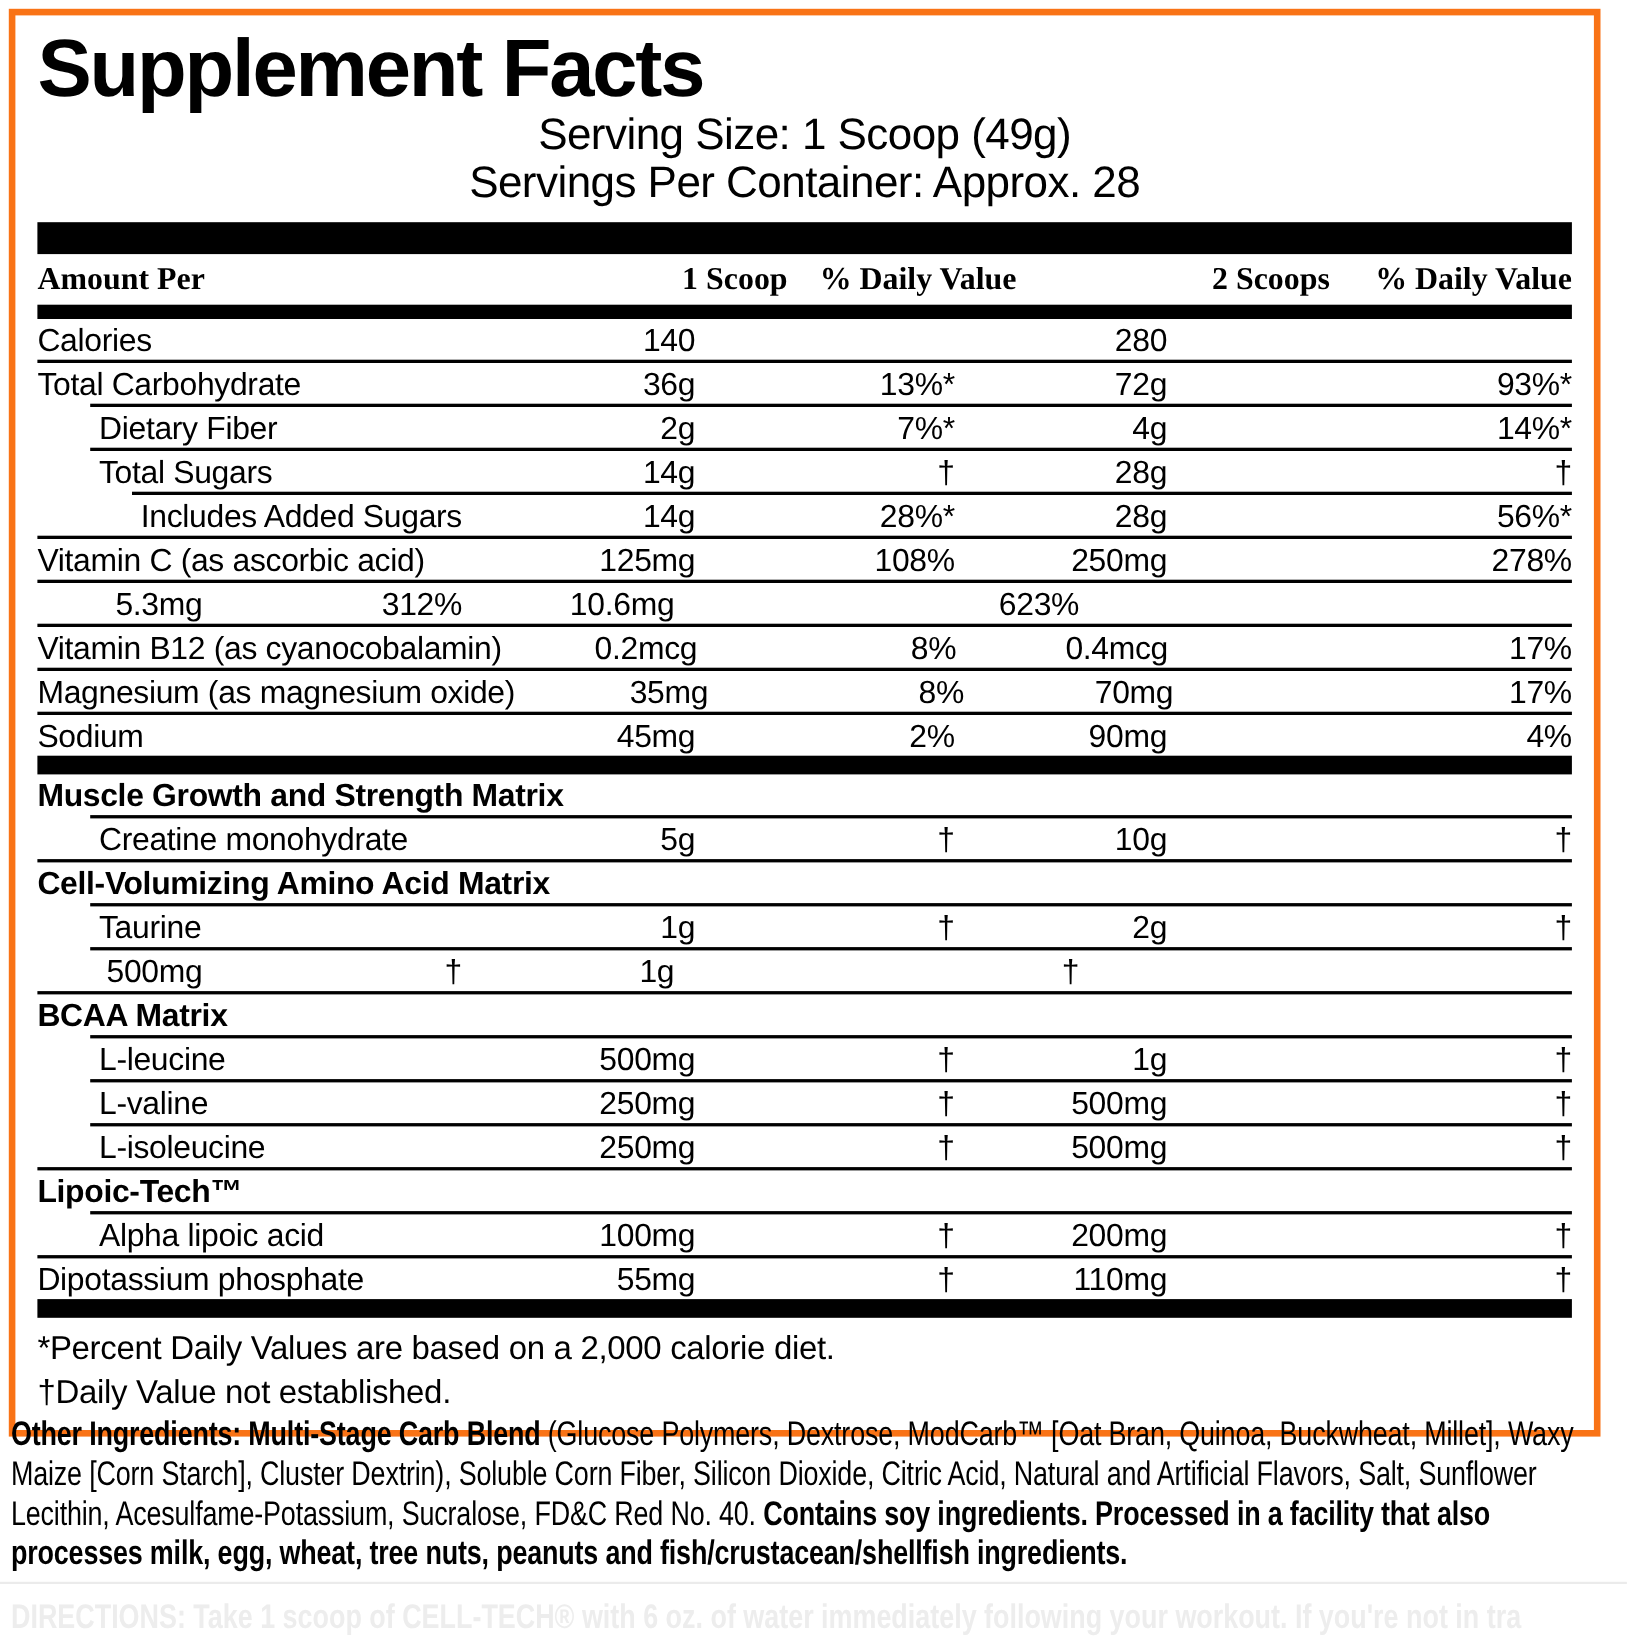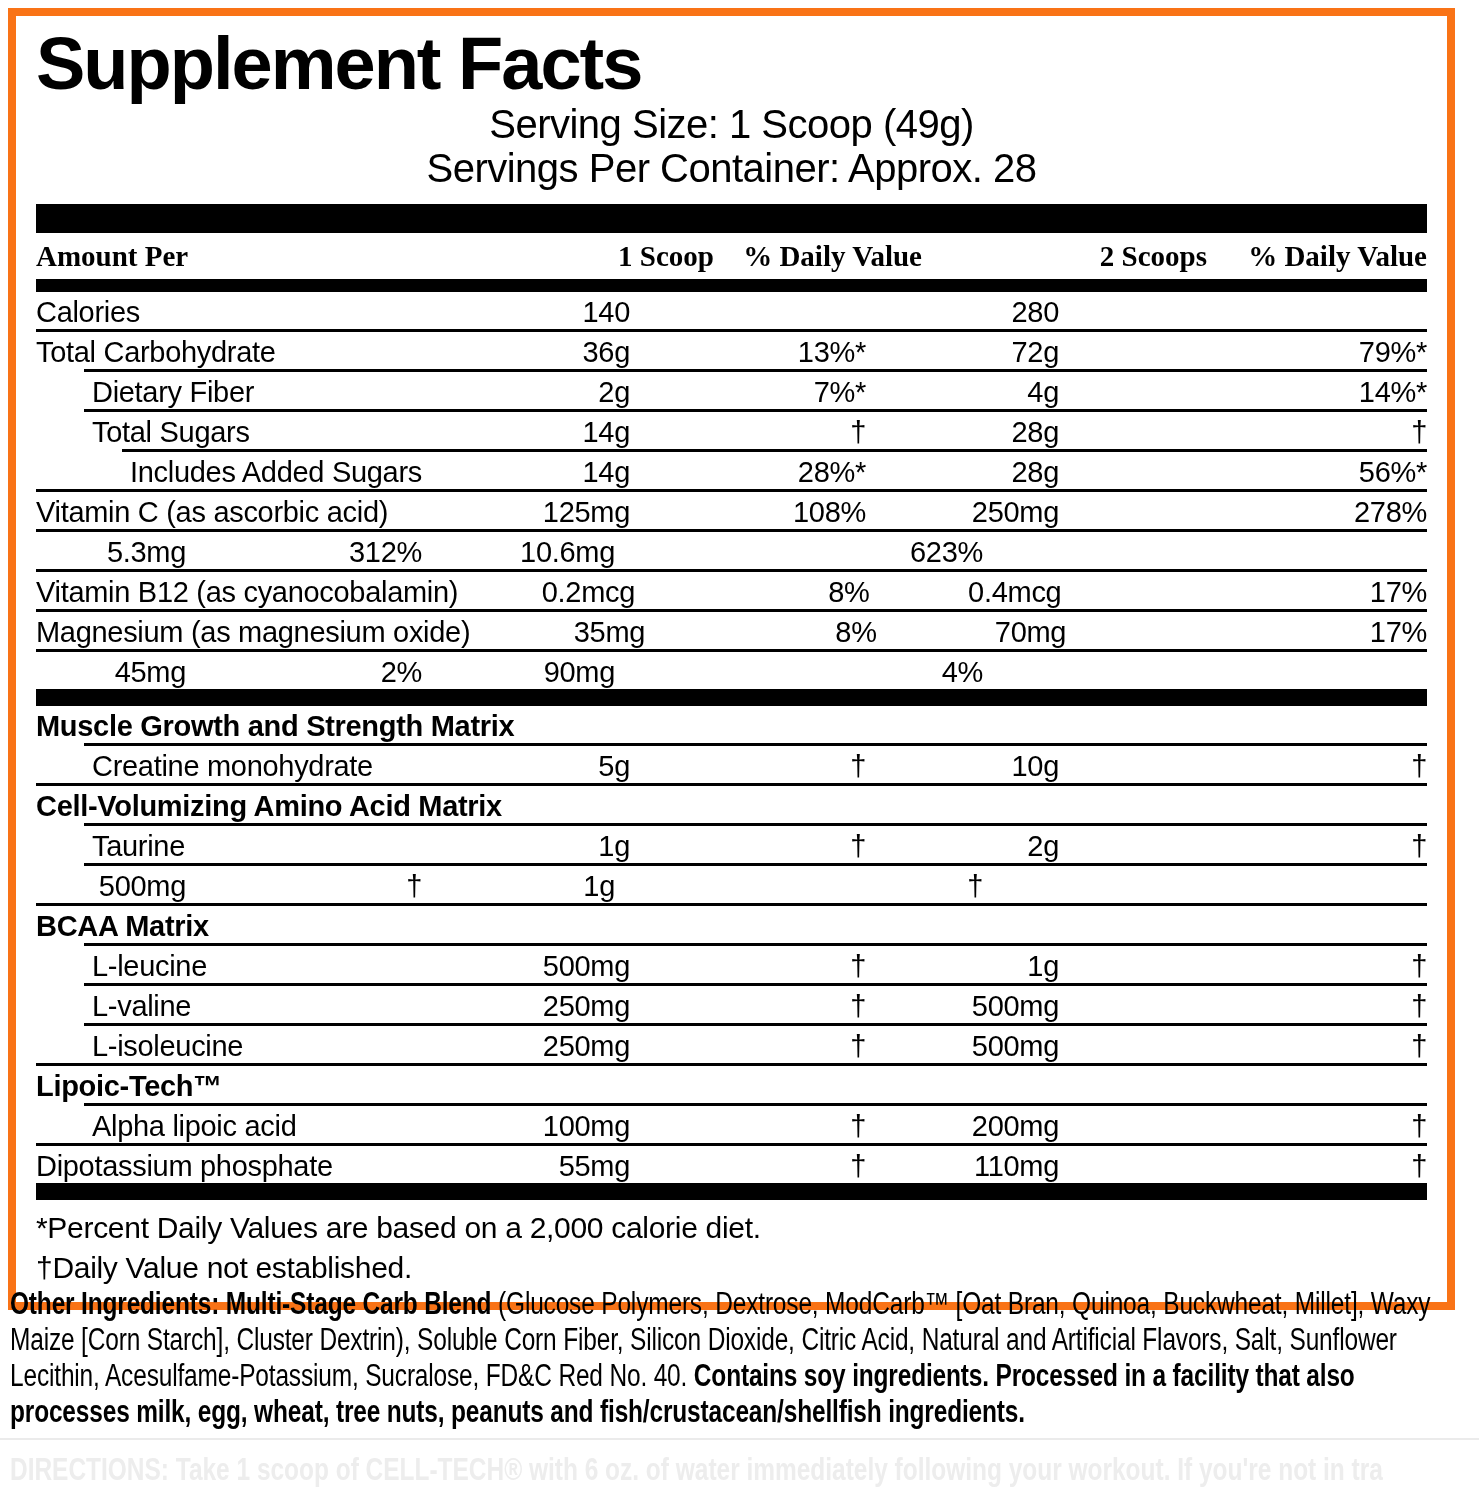--- a/index.html
+++ b/index.html
@@ -1,21 +1,21 @@
 <!DOCTYPE html>
 <html><head>
 <meta charset="utf-8">
 <style>
   html,body{margin:0;padding:0;background:#ffffff;}
   body{font-family:"Liberation Sans",sans-serif;color:#000;}
   .page{position:relative;width:1479px;height:1500px;background:#fff;overflow:hidden;}
 
   .panel{
     position:absolute;left:8px;top:8px;width:1447px;
-    border:8px solid #f97316;background:#fff;
+    border:6px solid #f97316;background:#fff;
     padding:10px 20px 0 20px;box-sizing:border-box;
   }
   .title{font-size:74px;font-weight:bold;letter-spacing:-2px;line-height:76px;margin:0;}
   .serving-line{font-size:40px;line-height:44px;letter-spacing:-0.5px;text-align:center;}
 
   .bar{background:#000;width:100%;}
   .bar.top{height:29px;margin-top:14px;}
   .bar.mid{height:13px;}
   .bar.thick{height:17px;}
 
@@ -87,21 +87,21 @@
           <div class="v c1"></div>
           <div class="v c2">280</div>
           <div class="v c3"></div>
         </div>
         <div class="sep ind0"></div>
         <div class="row">
           <div class="name ind0">Total Carbohydrate</div>
           <div class="v c0">36g</div>
           <div class="v c1">13%*</div>
           <div class="v c2">72g</div>
-          <div class="v c3">79%*</div>
+          <div class="v c3">93%*</div>
         </div>
         <div class="sep ind1"></div>
         <div class="row">
           <div class="name ind1">Dietary Fiber</div>
           <div class="v c0">2g</div>
           <div class="v c1">7%*</div>
           <div class="v c2">4g</div>
           <div class="v c3">14%*</div>
         </div>
         <div class="sep ind1"></div>
@@ -146,20 +146,21 @@
         <div class="sep ind0"></div>
         <div class="row">
           <div class="name ind0">Magnesium (as magnesium oxide)</div>
           <div class="v c0">35mg</div>
           <div class="v c1">8%</div>
           <div class="v c2">70mg</div>
           <div class="v c3">17%</div>
         </div>
         <div class="sep ind0"></div>
         <div class="row">
+          <div class="name ind0">Sodium</div>
           <div class="v c0">45mg</div>
           <div class="v c1">2%</div>
           <div class="v c2">90mg</div>
           <div class="v c3">4%</div>
         </div>
         <div class="bar thick"></div>
         <div class="row section">
           <div class="name ind0">Muscle Growth and Strength Matrix</div>
         </div>
         <div class="sep ind1"></div>

